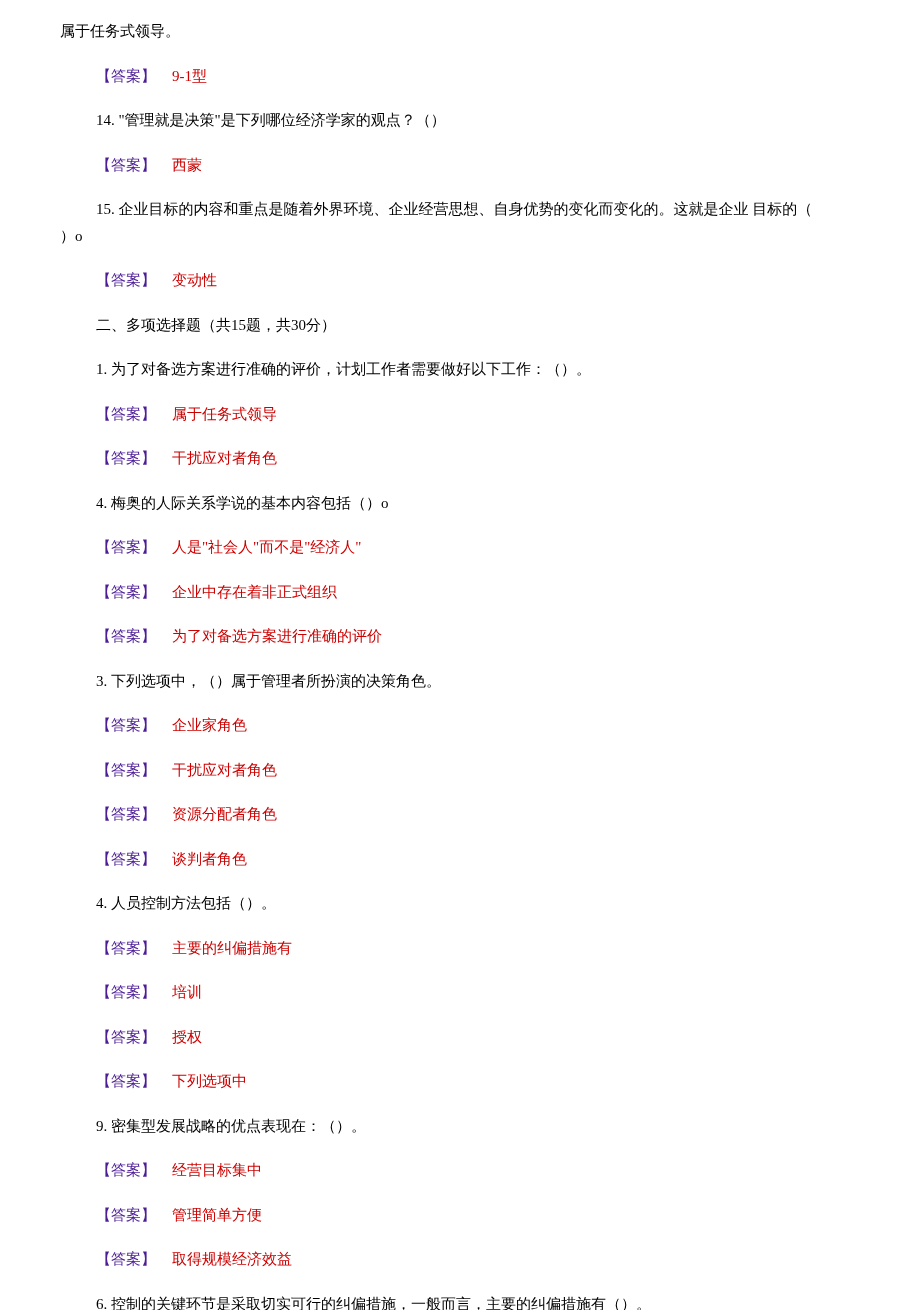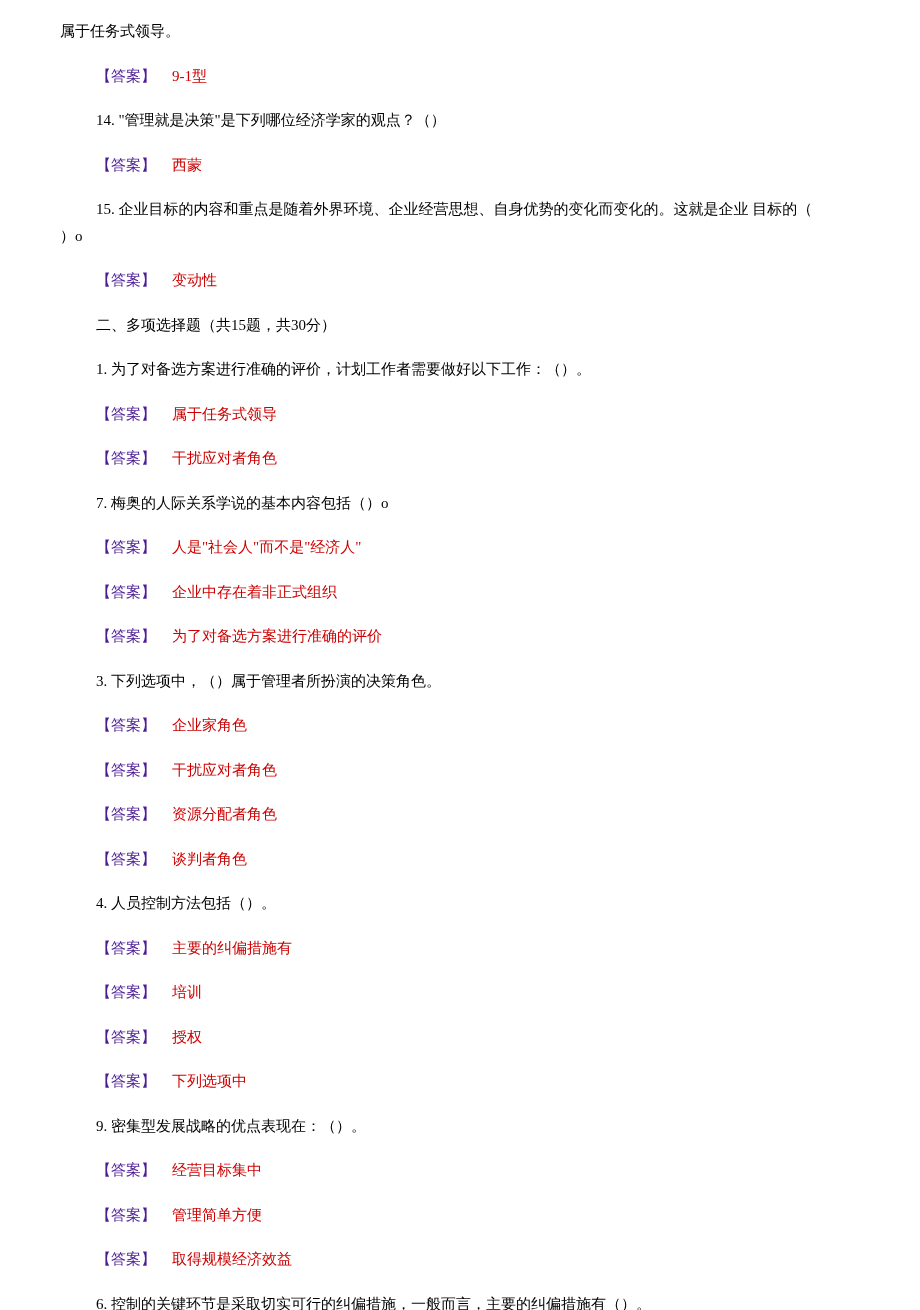--- a/index.html
+++ b/index.html
@@ -43,21 +43,21 @@
 <div class="line indent1"><span class="answer-tag">【答案】</span><span class="answer-text">变动性</span></div>
 
 <div class="line indent1"><span>二、多项选择题（共15题，共30分）</span></div>
 
 <div class="line indent1"><span>1. 为了对备选方案进行准确的评价，计划工作者需要做好以下工作：（）。</span></div>
 
 <div class="line indent1"><span class="answer-tag">【答案】</span><span class="answer-text">属于任务式领导</span></div>
 
 <div class="line indent1"><span class="answer-tag">【答案】</span><span class="answer-text">干扰应对者角色</span></div>
 
-<div class="line indent1"><span>7. 梅奥的人际关系学说的基本内容包括（）o</span></div>
+<div class="line indent1"><span>4. 梅奥的人际关系学说的基本内容包括（）o</span></div>
 
 <div class="line indent1"><span class="answer-tag">【答案】</span><span class="answer-text">人是"社会人"而不是"经济人"</span></div>
 
 <div class="line indent1"><span class="answer-tag">【答案】</span><span class="answer-text">企业中存在着非正式组织</span></div>
 
 <div class="line indent1"><span class="answer-tag">【答案】</span><span class="answer-text">为了对备选方案进行准确的评价</span></div>
 
 <div class="line indent1"><span>3. 下列选项中，（）属于管理者所扮演的决策角色。</span></div>
 
 <div class="line indent1"><span class="answer-tag">【答案】</span><span class="answer-text">企业家角色</span></div>

